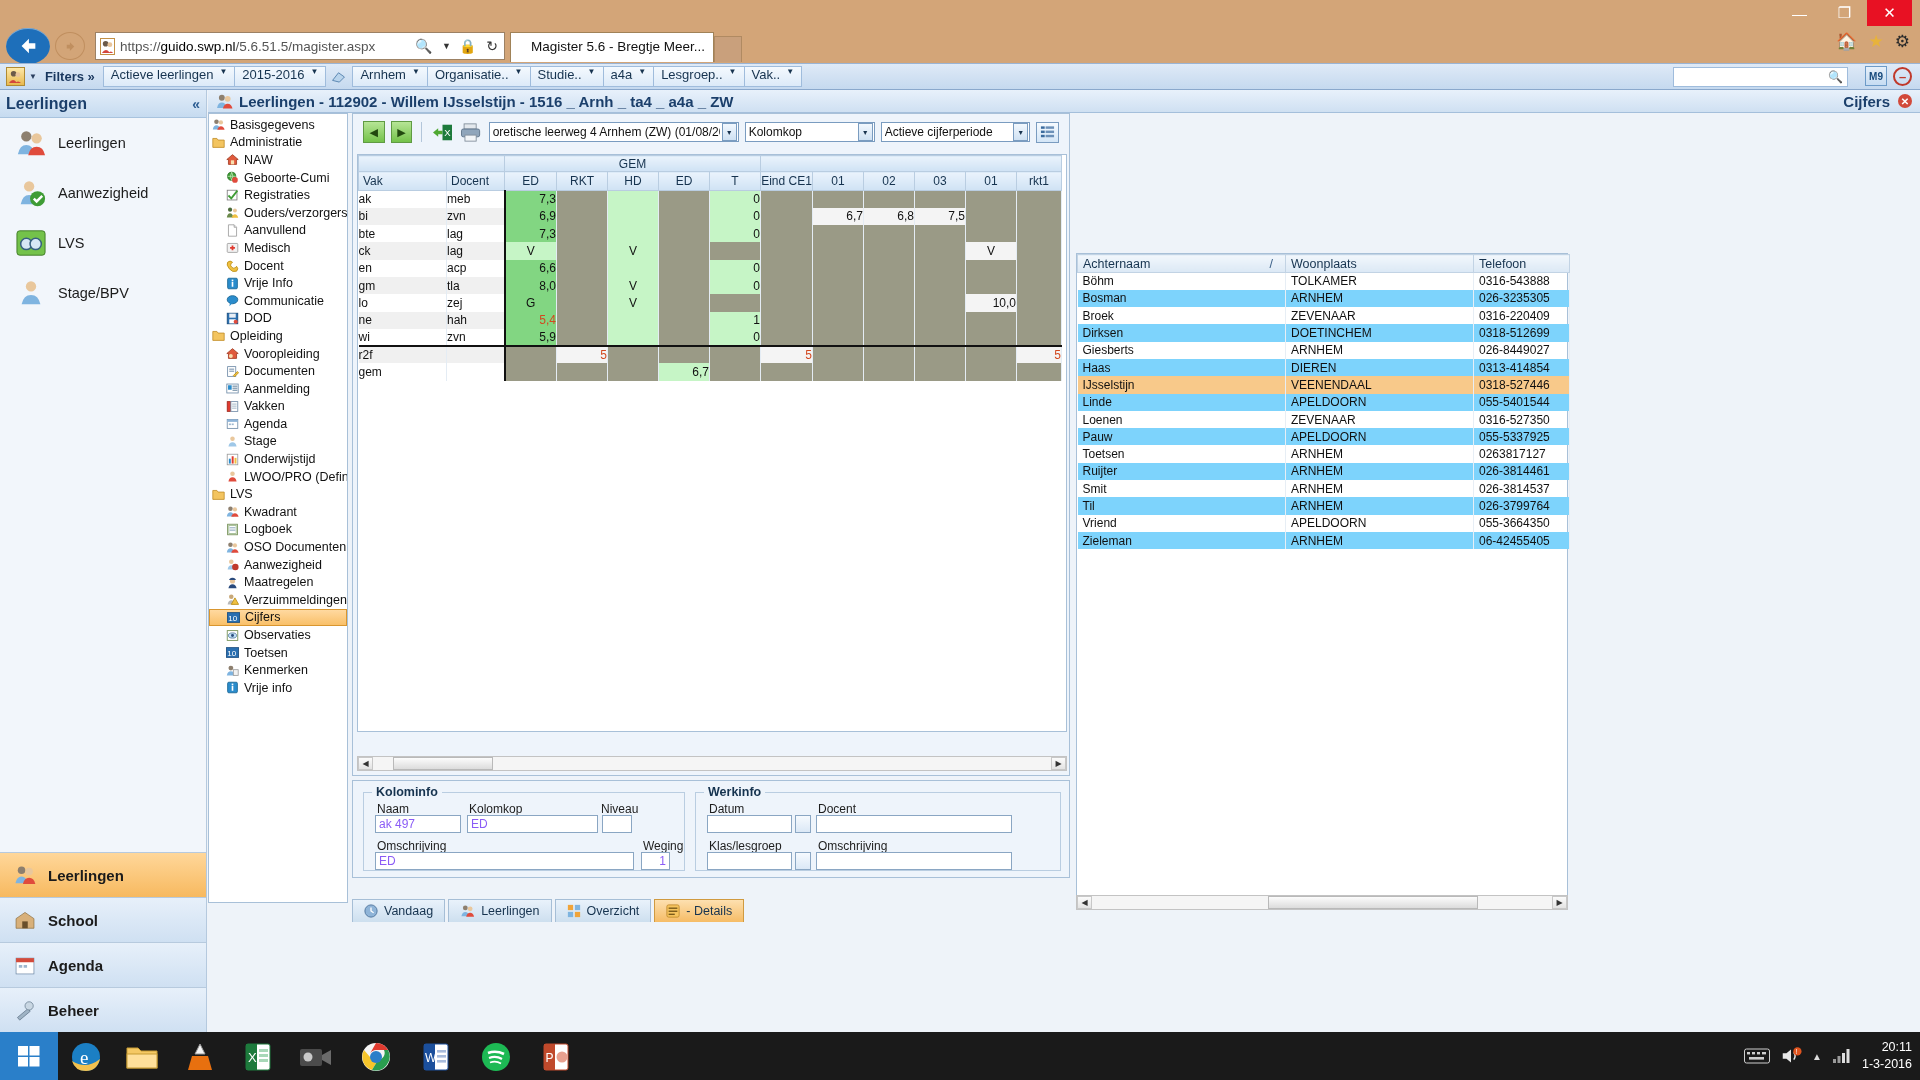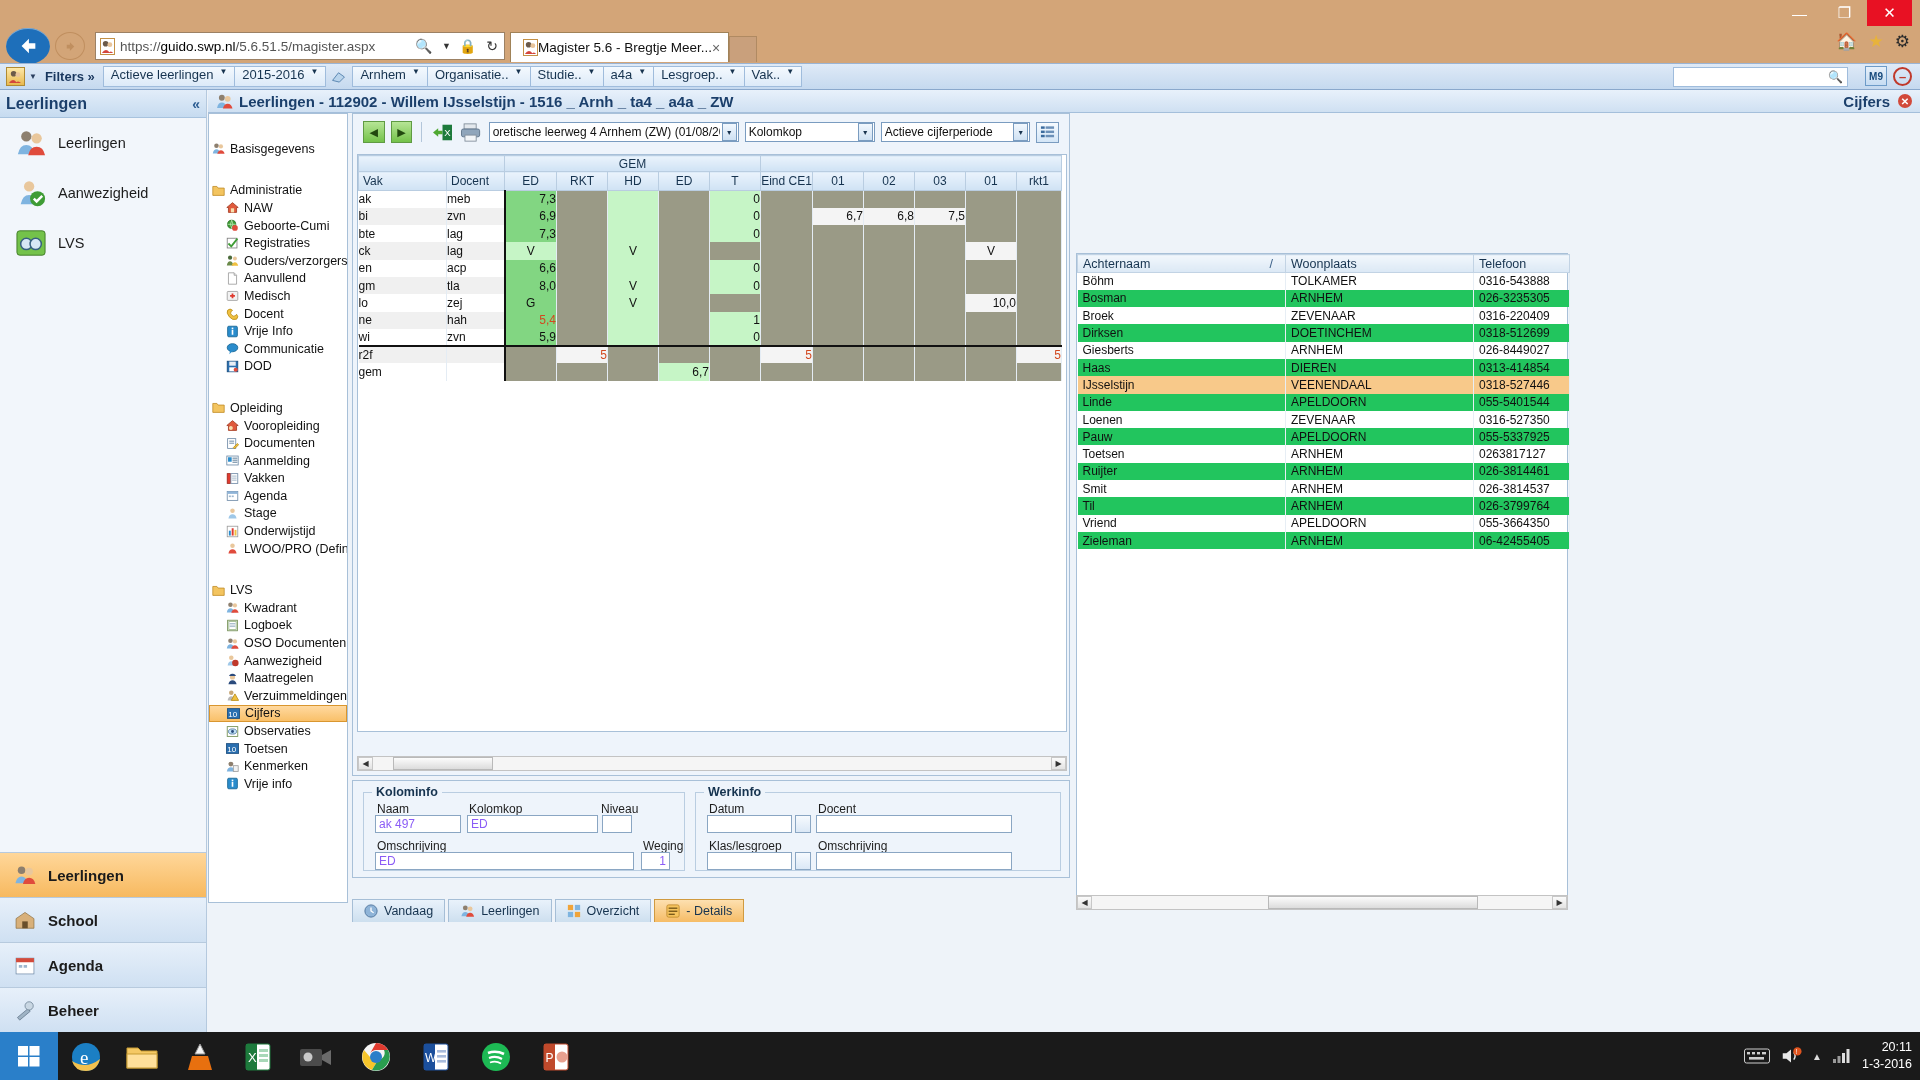--- a/index.html
+++ b/index.html
@@ -33,22 +33,22 @@
     position:absolute; left:95px; top:6px; width:410px; height:28px; background:#ffffff;
     border:1px solid #9c8164; display:flex; align-items:center; padding:0 4px; gap:5px;
   }
   #addr-favicon { width:15px; height:17px; flex:0 0 auto; }
   #addr-text { flex:1; font-size:13.5px; color:#000; white-space:nowrap; overflow:hidden; }
   #addr-text .dim { color:#555; }
   .addr-ctl { color:#333; font-size:14px; padding:0 2px; }
   #tabstrip { position:absolute; left:510px; top:4px; height:32px; display:flex; align-items:flex-end; }
   #tab1 {
     height:30px; background:#fff; border:1px solid #a08258; border-bottom:none;
-    display:flex; align-items:center; padding:0 8px 0 12px; min-width:200px;
-    font-size:13.5px; color:#111;
+    display:flex; align-items:center; gap:6px; padding:0 8px 0 20px; min-width:200px;
+    font-size:13.5px; color:#111;flex-direction:column;
   }
   #tab-newspace { width:28px; height:26px; background:#c9a07c; border:1px solid #b08a62; border-bottom:none; }
   #fav-icons { position:absolute; right:10px; top:5px; display:flex; gap:11px; align-items:center; }
   .favicon-glyph { font-size:17px; color:#2a2a2a; }
 
   
   #filterbar {
     position:absolute; left:0; top:63px; width:1920px; height:27px;
     background: linear-gradient(#dfeaf7,#c5d9ef);
     border-top:1px solid #9ab4d4; border-bottom:1px solid #8aa8cc;
@@ -89,21 +89,21 @@
   .rail-bottom-item {
     height:45px; display:flex; align-items:center; gap:12px; padding-left:14px;
     font-size:15px; font-weight:bold; color:#1b1b1b;
     background:linear-gradient(#e7f0fa,#cfe0f2); border-top:1px solid #b7cade;
   }
   .rail-bottom-item.active { background:linear-gradient(#ffd79a,#f7b95f); }
 
   
   #treepanel { position:absolute; left:208px; top:23px; width:140px; height:790px; background:#fff; border:1px solid #a8c0d8; overflow:hidden; }
   .tree-row { height:17.6px; display:flex; align-items:center; gap:5px; font-size:12.5px; color:#111; white-space:nowrap; }
-  .tree-row.lvl0 { padding-left:3px;margin-top:24px; }
+  .tree-row.lvl0 { padding-left:3px; }
   .tree-row.lvl1 { padding-left:17px; }
   .tree-row.sel { background:linear-gradient(#ffd9a0,#f9c069); border:1px solid #d9962f; }
   .ticon { width:13px; height:13px; flex:0 0 auto; }
 
   
   #module-title {
     position:absolute; left:208px; top:0; width:1712px; height:23px;
     background:linear-gradient(#e8f1fb,#cfe0f2); border-bottom:1px solid #a4bfdb;
     display:flex; align-items:center; padding:0 8px; gap:6px;
   }
@@ -177,21 +177,21 @@
   .fbtn { position:absolute; width:16px; height:18px; border:1px solid #8aa6c3; background:linear-gradient(#f6fafe,#dbe8f6); }
 
   
   #studentpanel { position:absolute; left:1076px; top:163px; width:492px; height:650px; background:#fff; border:1px solid #a8c0d8; }
   table.slist { width:100%; border-collapse:collapse; font-size:12.5px; table-layout:fixed; }
   table.slist th {
     height:18px; background:linear-gradient(#f2f7fc,#dbe8f5); border:1px solid #c2d3e4;
     font-weight:normal; color:#16334f; text-align:left; padding-left:5px; font-size:12.5px;
   }
   table.slist td { height:17.3px; padding-left:5px; color:#111; border-right:1px solid #e7eef5; }
-  table.slist tr.alt td { background:#22c55e; }
+  table.slist tr.alt td { background:#7dd3fc; }
   table.slist tr.hl td { background:#f8c98a; }
 
   
   #bottomtabs { position:absolute; left:352px; top:806px; height:26px; display:flex; align-items:flex-end; gap:3px; }
   .btab {
     height:23px; display:flex; align-items:center; gap:6px; padding:0 11px;
     border:1px solid #a6bed6; border-bottom:none;
     background:linear-gradient(#e9f2fb,#cddfef); color:#16334f; font-size:12.5px;
   }
   .btab.active { background:linear-gradient(#fde0b0,#f6bc66); border-color:#d09a40; font-weight:normal; }
@@ -344,20 +344,27 @@
         </svg>
         <span>Aanwezigheid</span>
       </div>
       <div class="rail-item">
         <svg class="rail-icon" viewBox="0 0 32 32">
           <rect x="1" y="3" width="30" height="26" rx="3" fill="#74c24a" stroke="#3f7a26"></rect>
           <circle cx="11" cy="17" r="6" fill="#d7e8f5" stroke="#37617f" stroke-width="1.6"></circle>
           <circle cx="21" cy="17" r="6" fill="#d7e8f5" stroke="#37617f" stroke-width="1.6"></circle>
         </svg>
         <span>LVS</span>
+      </div>
+      <div class="rail-item">
+        <svg class="rail-icon" viewBox="0 0 32 32">
+          <circle cx="16" cy="9" r="5.5" fill="#e9c79c"></circle>
+            <path d="M6 28 q2-10 10-10 q8 0 10 10z" fill="#7fb4e0"></path>
+        </svg>
+        <span>Stage/BPV</span>
       </div>
 
       <div id="leftrail-bottom">
         <div class="rail-bottom-item active">
           <svg width="22" height="22" viewBox="0 0 32 32">
             <circle cx="11" cy="9" r="5.5" fill="#8d7f6e"></circle>
               <path d="M2 28 q2-10 9-10 q7 0 9 10z" fill="#7fb4e0"></path>
             <circle cx="22" cy="11" r="5.5" fill="#e9c79c"></circle>
               <path d="M13 29 q2-9 9-9 q7 0 9 9z" fill="#e04b3c"></path>
           </svg>

